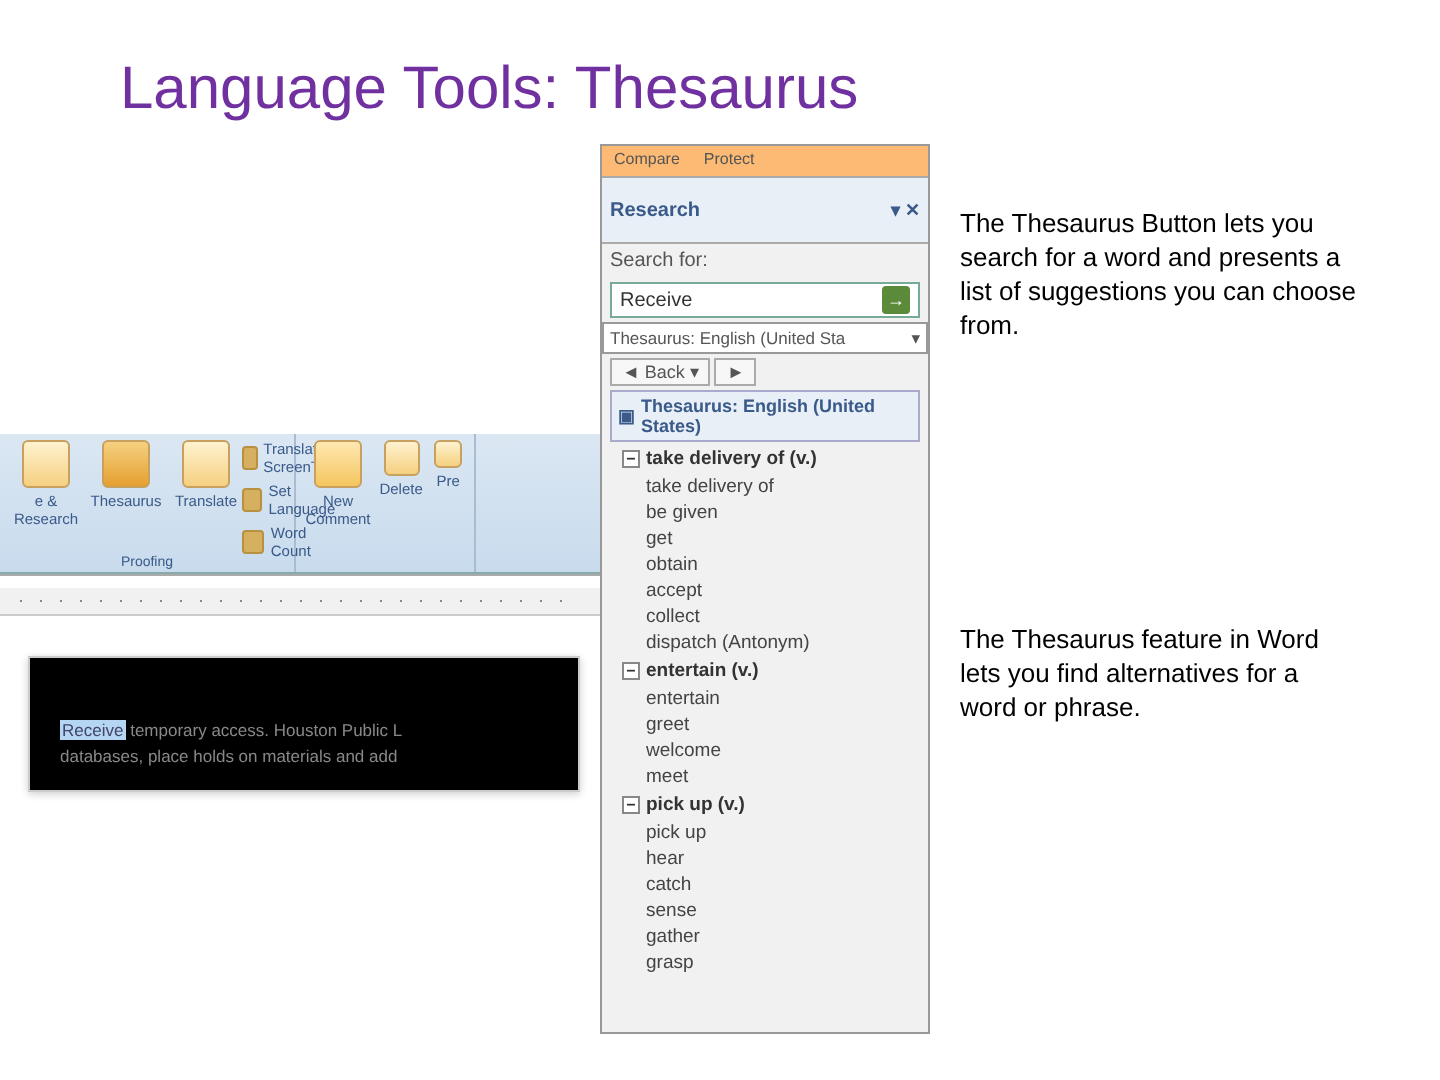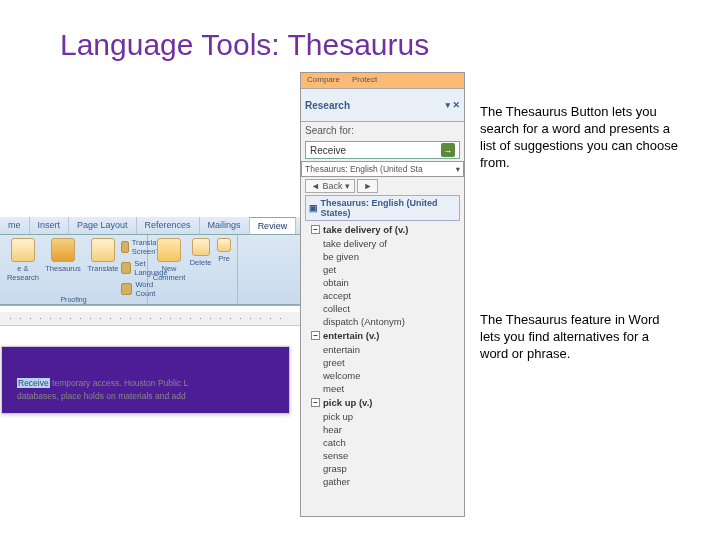--- a/index.html
+++ b/index.html
@@ -33,21 +33,21 @@
   .rgroup { border-right: 1px solid #a8bdd2; padding: 3px 4px; position: relative; display: flex; flex-direction: column; }
   .rgroup-label { position: absolute; bottom: 1px; left: 0; right: 0; text-align: center; font-size: 7px; color: #3a5a8a; }
   .bigbtn { width: 38px; display: flex; flex-direction: column; align-items: center; gap: 2px; font-size: 7.5px; text-align: center; color: #3a5a8a; }
   .bigbtn .icon-box { width: 24px; height: 24px; border: 1px solid #c8a060; background: linear-gradient(#fff2d0, #f5d080); border-radius: 3px; }
   .smitems { display: flex; flex-direction: column; gap: 1px; font-size: 7.5px; color: #3a5a8a; }
   .smitem { display: flex; align-items: center; gap: 3px; padding: 1px; }
   .smicon { width: 12px; height: 12px; background: #d5b060; border: 1px solid #b89040; border-radius: 2px; }
   .doc-area { background: #fff; border-top: 1px solid #aaa; padding-top: 6px; height: 150px; }
   .ruler { height: 14px; background: #f1f1f1; border-bottom: 1px solid #ccc; position: relative; }
   .ruler::before { content: ""; position: absolute; top: 6px; left: 10px; right: 10px; height: 1px; background: repeating-linear-gradient(90deg, #888 0 1px, transparent 1px 10px); }
-  .doc-page { background: #4c1d95; margin: 20px 10px 0 1px; border: 1px solid #ccc; box-shadow: 0 1px 4px rgba(0,0,0,0.2); padding: 30px 15px 10px; }
+  .doc-page { background: #000000; margin: 20px 10px 0 14px; border: 1px solid #ccc; box-shadow: 0 1px 4px rgba(0,0,0,0.2); padding: 30px 15px 10px; }
   .doc-line { font-size: 8.5px; color: #888; line-height: 1.5; }
   .doc-line .hl { background: #b5d5f5; color: #446; padding: 0 1px; }
 
   
   .para { position: absolute; left: 480px; width: 200px; font-size: 13px; line-height: 1.3; color: #000; }
   .para1 { top: 32px; }
   .para2 { top: 240px; }
 </style>
 </head>
 <body>
@@ -105,33 +105,25 @@
     <div class="rp-item">meet</div>
 
     <div class="rp-word">
         <span class="minus">−</span>
         <span>pick up (v.)</span>
       </div>
     <div class="rp-item">pick up</div>
     <div class="rp-item">hear</div>
     <div class="rp-item">catch</div>
     <div class="rp-item">sense</div>
+    <div class="rp-item">gather</div>
     <div class="rp-item">grasp</div>
-    <div class="rp-item">gather</div>
   </div>
 
   <div class="word-ribbon">
-    <div class="tabs">
-      <div class="tab">me</div>
-      <div class="tab">Insert</div>
-      <div class="tab">Page Layout</div>
-      <div class="tab">References</div>
-      <div class="tab">Mailings</div>
-      <div class="tab active">Review</div>
-    </div>
     <div class="ribbon">
       <div class="rgroup" style="width:148px">
         <div style="display:flex;gap:2px">
           <div class="bigbtn">
               <div class="icon-box"></div>
               <span>e &amp; Research</span>
             </div>
           <div class="bigbtn">
               <div class="icon-box" style="background:linear-gradient(#f5d080,#e5a030)"></div>
               <span>Thesaurus</span>

